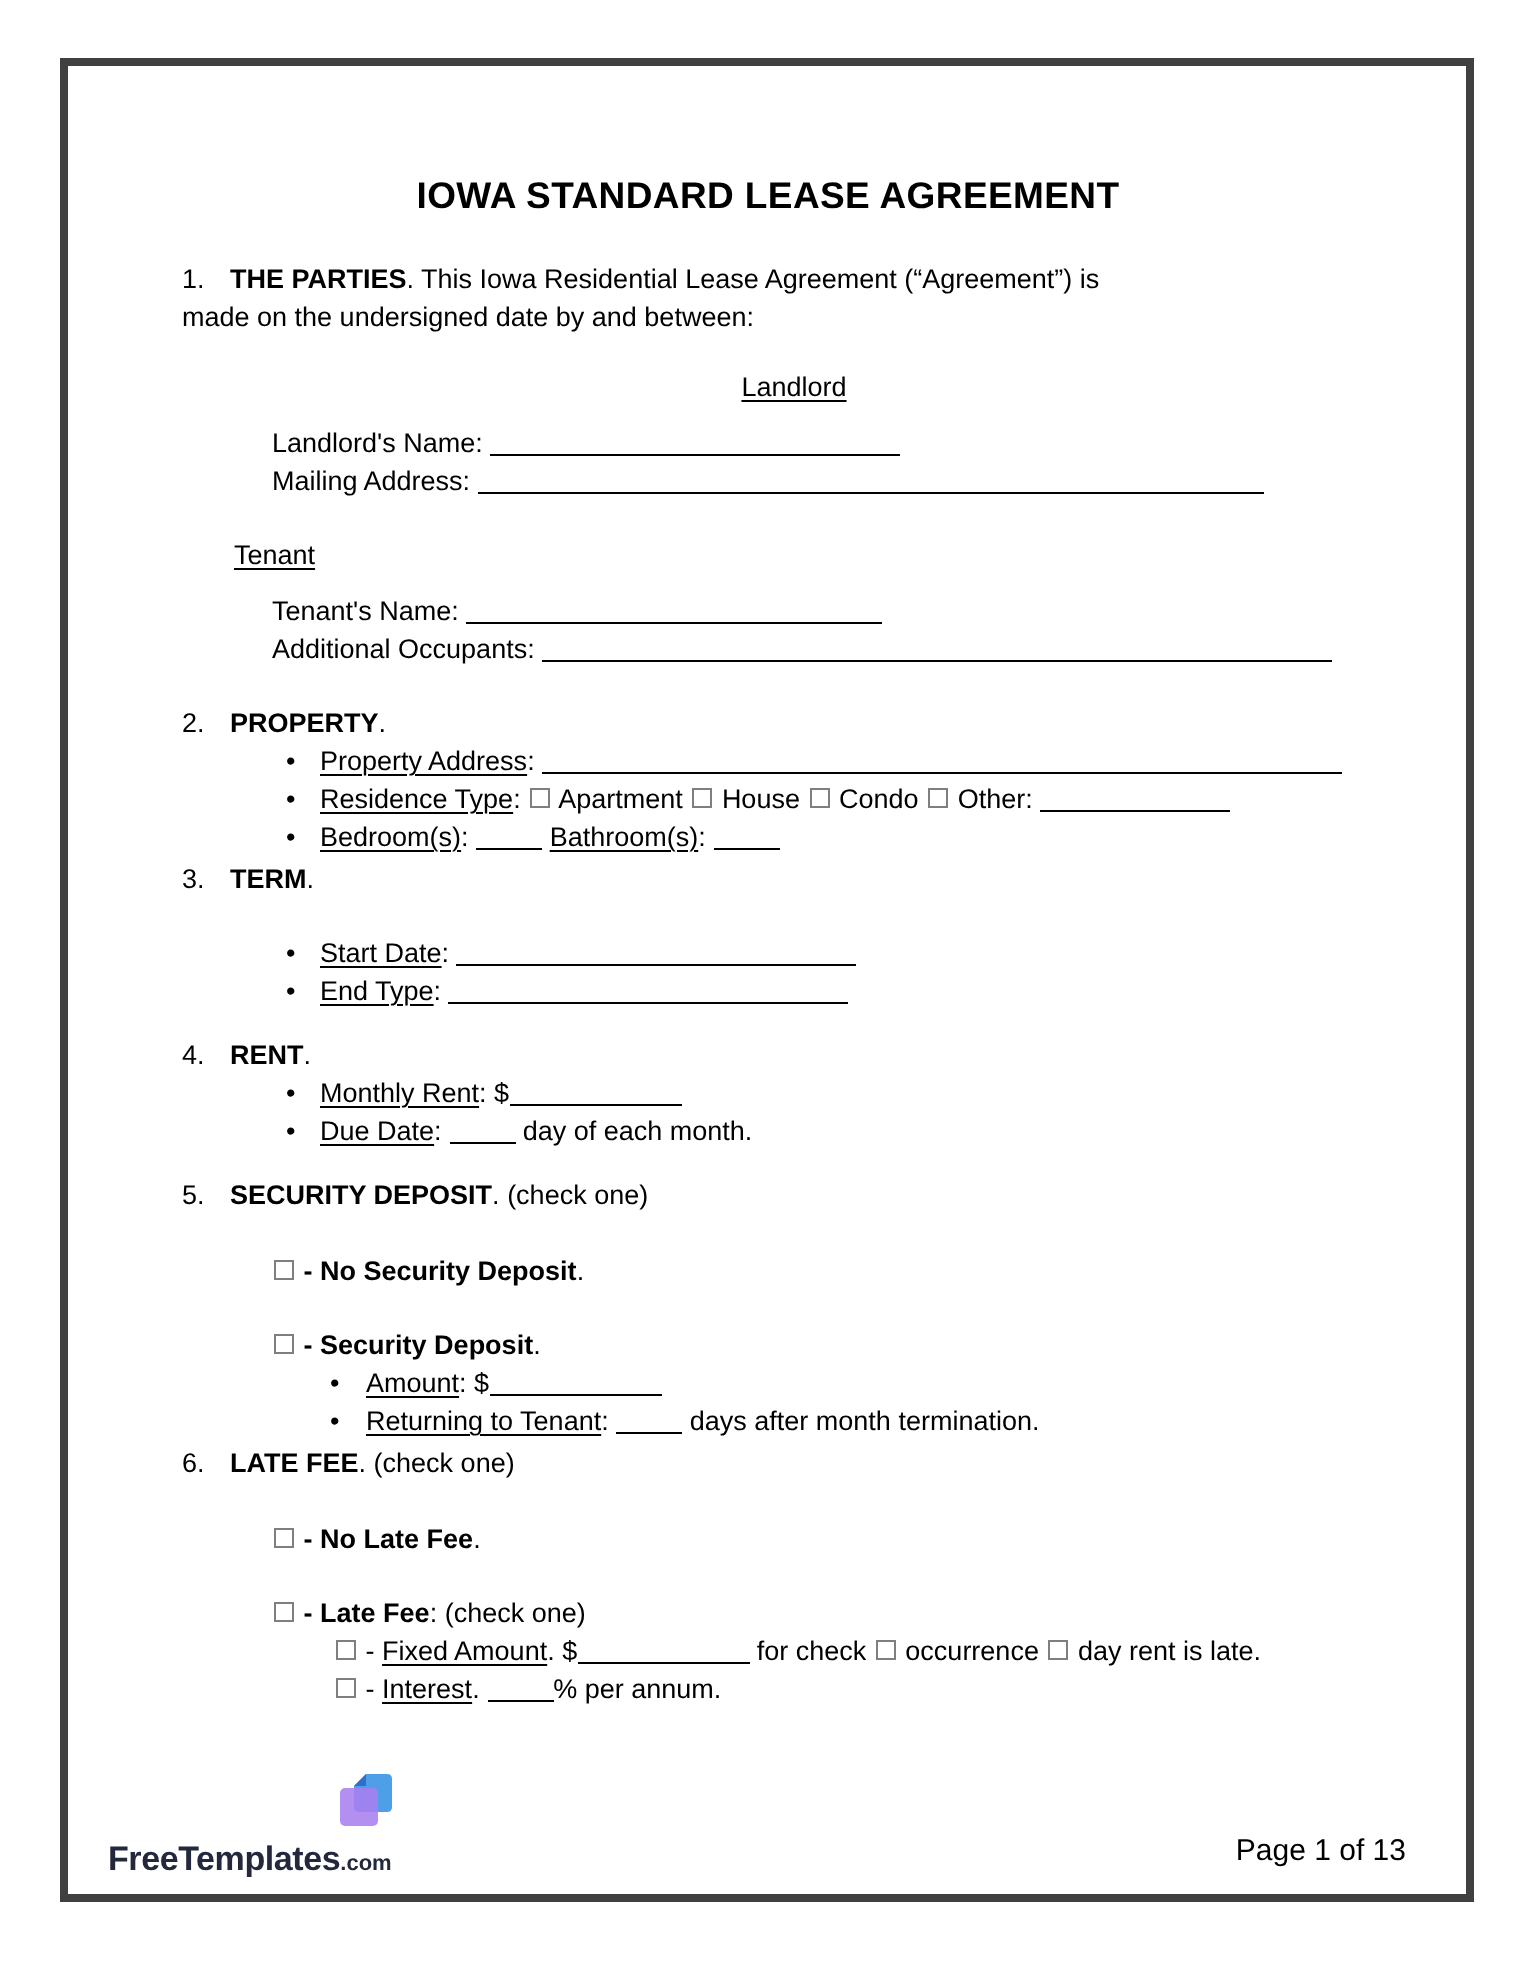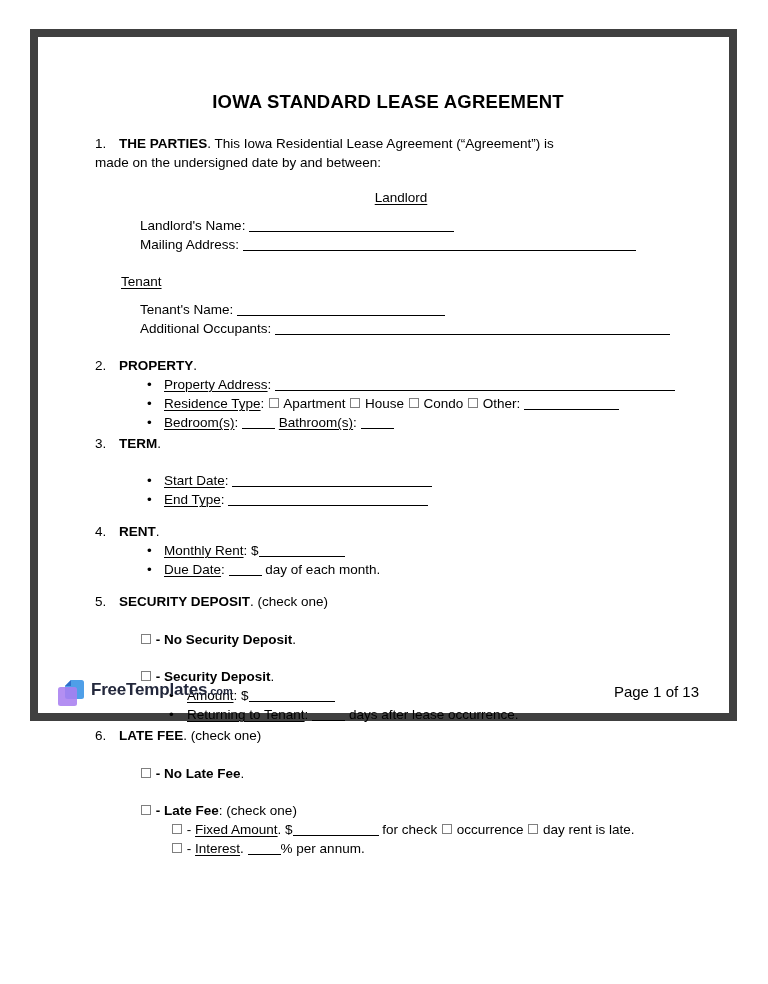--- a/index.html
+++ b/index.html
@@ -6,22 +6,22 @@
     margin: 0; padding: 0;
     width: 768px; height: 984px;
     background: #ffffff;
     font-family: "Liberation Sans", sans-serif;
     color: #000;
     overflow: hidden;
   }
   .page {
     position: absolute;
     left: 30px; top: 29px;
-    width: 707px; height: 692px;
-    border: 8px solid #404040;
+    width: 707px; height: 922px;
+    border: 4px solid #404040;
     box-sizing: border-box;
     background: #fff;
   }
   .content {
     position: absolute;
     left: 57px; top: 0;
     width: 586px;
     font-size: 13.5px;
     line-height: 19px;
   }
@@ -73,23 +73,24 @@
     width: 8px; height: 8px;
     border: 1.5px solid #7f7f7f;
     background: #fff;
     vertical-align: 0px;
     margin: 0 1px;
   }
   .footer-brand {
     position: absolute;
     left: 20px; bottom: 7px;
     display: flex;
-    align-items: flex-start;
+    align-items: flex-end;
     gap: 7px;
     cursor: pointer;
+    flex-direction: column;
   }
   .brand-text { font-size: 17px; font-weight: bold; color: #23283c; letter-spacing: -0.2px; }
   .brand-tld  { font-size: 11px; font-weight: bold; color: #23283c; }
   .page-info {
     position: absolute;
     right: 30px; bottom: 13px;
     font-size: 15px;
   }
 </style>
 </head>
@@ -195,21 +196,21 @@
       <span class="b">Security Deposit</span><span>.</span>
     </div>
     <div class="line bl2">
       <span class="bullet">•</span>
       <span class="u">Amount</span><span>: $</span><span class="blank bw-money"></span>
     </div>
     <div class="line bl2">
       <span class="bullet">•</span>
       <span class="u">Returning to Tenant</span><span>:</span>
       <span class="blank bw-sm"></span>
-      <span>days after lease occurrence.</span>
+      <span>days after month termination.</span>
     </div>
 
     <div class="line mt14"><span class="num">6.</span><span class="b">LATE FEE</span><span>.</span>
       <span>(check one)</span>
     </div>
 
     <div class="line cl mt19">
       <span class="cb"></span>
       <span class="b">-</span>
       <span class="b">No Late Fee</span><span>.</span>

